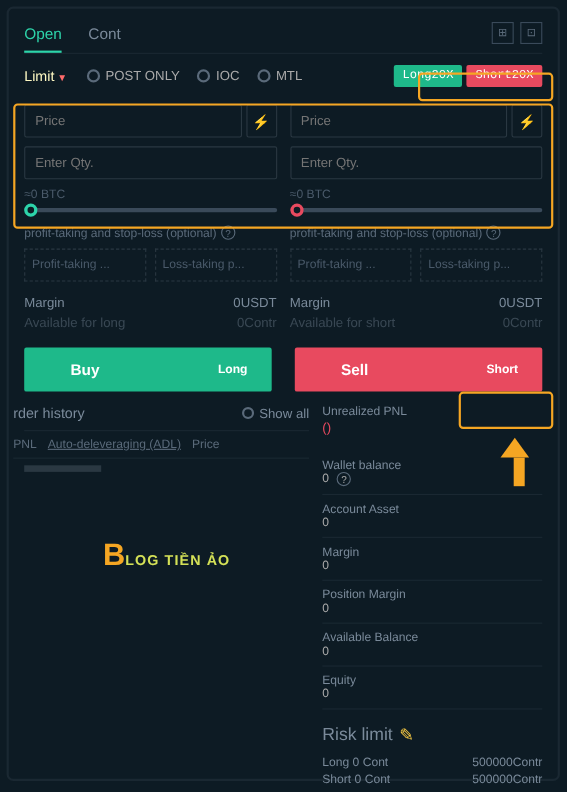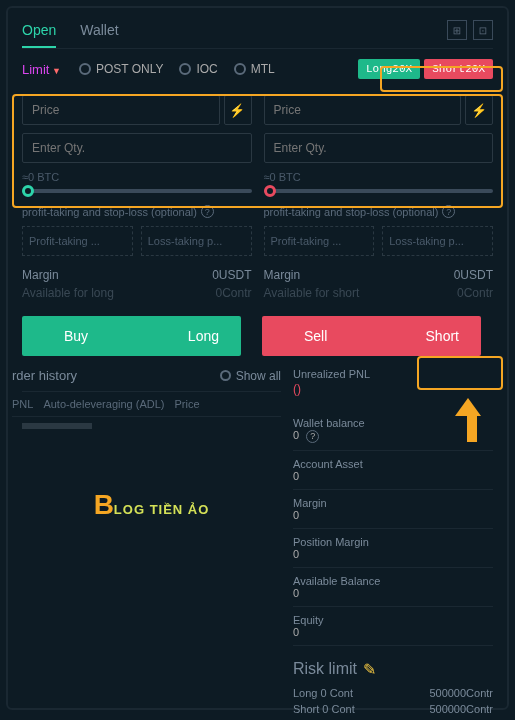--- a/index.html
+++ b/index.html
@@ -50,21 +50,21 @@
     color: #5a6a7a;
     font-size: 10px;
     cursor: pointer;
   }
   .order-type-row {
     display: flex;
     align-items: center;
     margin-bottom: 10px;
     position: relative;
   }
-  .limit-dd { color: #d946ef; margin-right: 18px; cursor: pointer; }
+  .limit-dd { color: #fef9c3; margin-right: 18px; cursor: pointer; }
   .limit-dd::after { content: " ▼"; font-size: 9px; color: #ff6b6b; }
   .radio-opt { 
     margin-right: 16px; 
     display: flex; 
     align-items: center;
     cursor: pointer;
     color: #aaa;
     font-size: 12px;
   }
   .radio-circle {
@@ -169,34 +169,34 @@
     cursor: pointer;
     white-space: nowrap;
     overflow: hidden;
   }
   .info-row {
     display: flex;
     justify-content: space-between;
     font-size: 12px;
     margin-bottom: 4px;
   }
-  .btn-row { display: flex; gap: 21px; margin: 6px 12px 12px 0; }
+  .btn-row { display: flex; gap: 21px; margin: 6px 0 12px 0; font-weight: bold; }
   .big-btn {
     flex: 1;
     padding: 12px;
     display: flex;
     justify-content: space-between;
     cursor: pointer;
     font-size: 14px;
     color: #fff;
     border-radius: 2px;
     align-items: center;
   }
   .big-btn span:first-child { margin-left: 30px; }
-  .big-btn span:last-child { font-size: 14px; margin-right: 10px; }
+  .big-btn span:last-child { font-size: 11px; margin-right: 10px; }
   .btn-buy { background: #1eb98a; }
   .btn-sell { background: #e84a5f; }
   .lower-area { display: flex; gap: 12px; }
   .lower-left { flex: 1; }
   .lower-right { width: 200px; }
   .history-hdr {
     display: flex;
     justify-content: space-between;
     align-items: center;
     padding-bottom: 8px;
@@ -211,21 +211,21 @@
     margin-right: 5px;
   }
   .hist-tabs { 
     font-size: 11px; 
     color: #5a6a7a; 
     padding-bottom: 6px;
     border-bottom: 1px solid #1a2832;
     display: flex;
     gap: 10px;
   }
-  .hist-tabs span.underline { }
+  .hist-tabs span.underline { text-decoration: underline; }
   .logo-area {
     margin-top: 60px;
     text-align: center;
   }
   .logo-btc { 
     color: #f5a623; 
     font-size: 28px;
     font-weight: bold;
     display: inline;
   }
@@ -288,21 +288,21 @@
   }
   .cutoff-left { margin-left: -10px; }
 </style>
 </head>
 <body>
 
 <div class="panel">
 
   <div class="tabs-row">
     <span class="tab active">Open</span>
-    <span class="tab">Wallet</span>
+    <span class="tab">Cont</span>
     <span class="spacer"></span>
     <span class="icon-btn">⊞</span>
     <span class="icon-btn">⊡</span>
   </div>
 
   <div class="order-type-row">
     <span class="limit-dd">Limit</span>
     <span class="radio-opt">
         <span class="radio-circle"></span>
         <span>POST ONLY</span>

